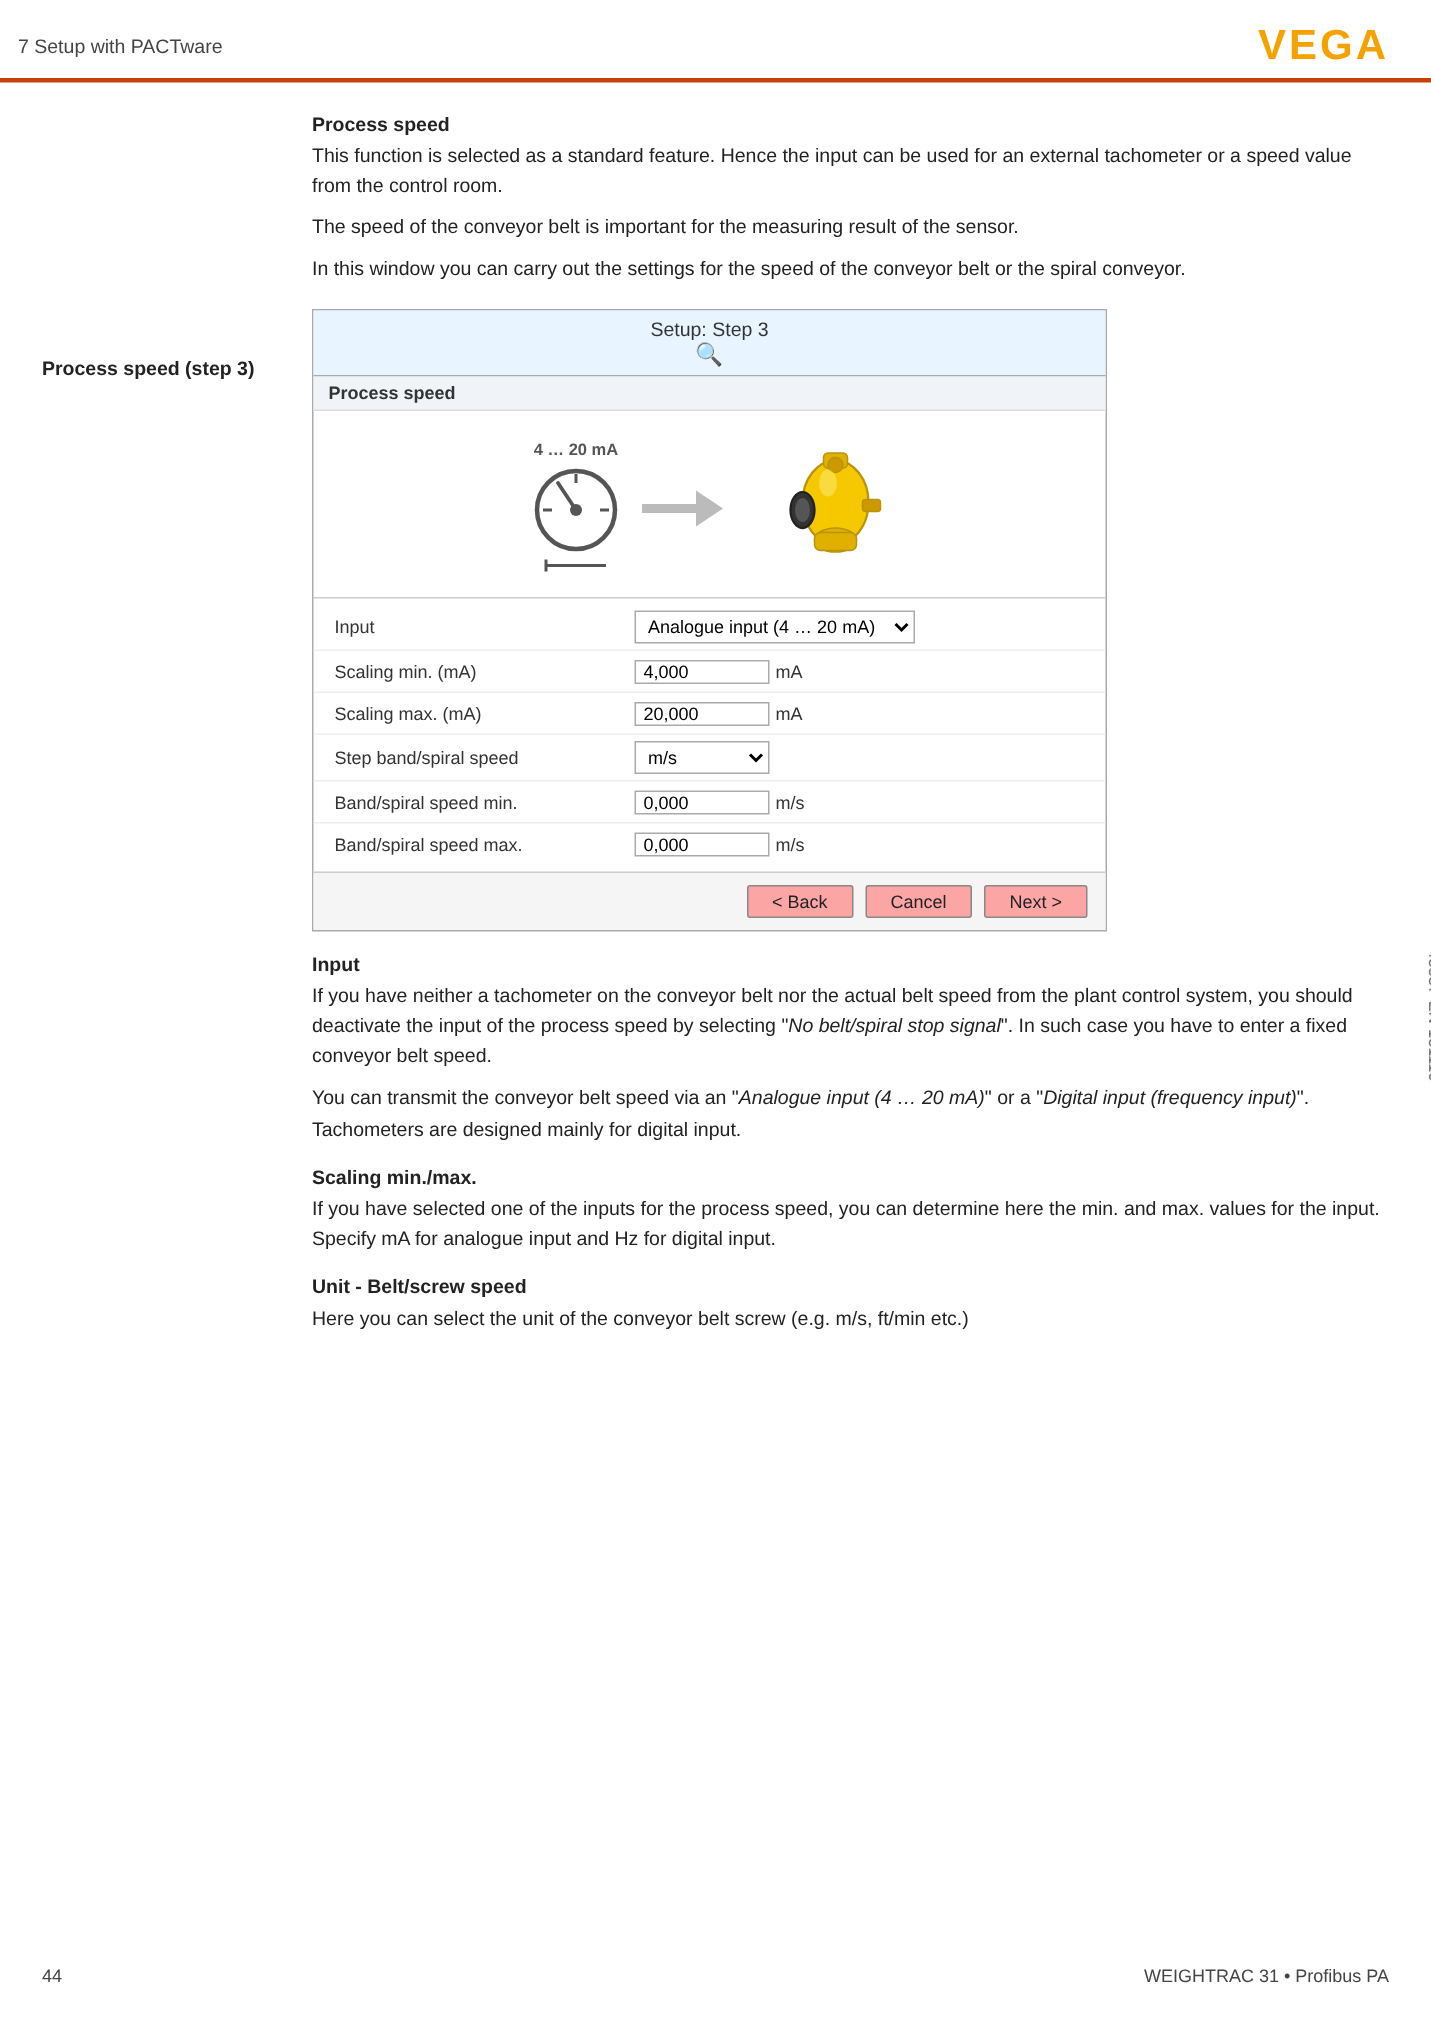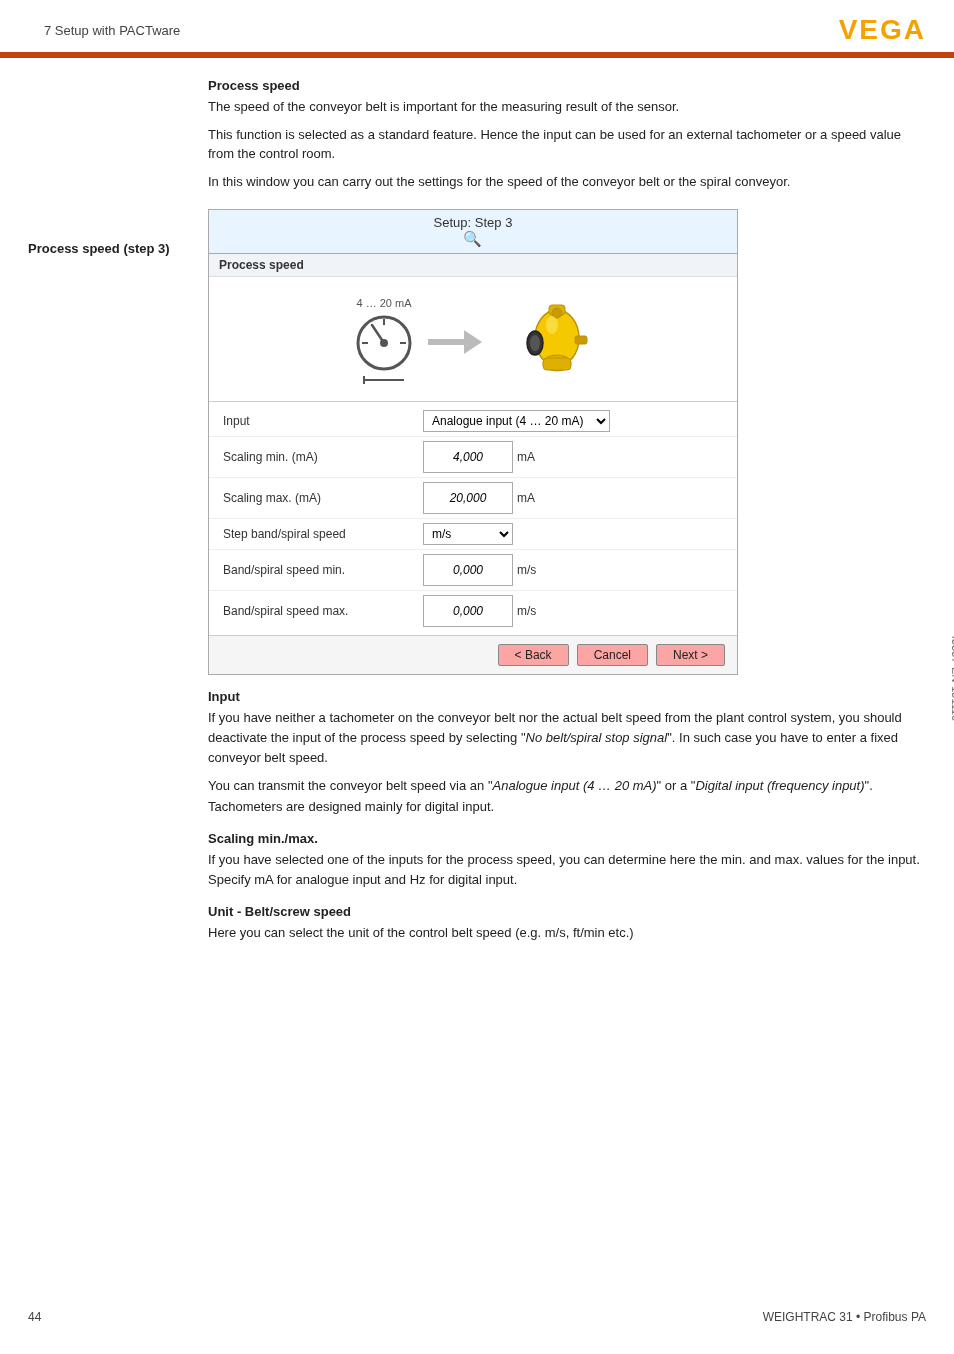--- a/index.html
+++ b/index.html
@@ -11,22 +11,22 @@
       width: 954px;
       min-height: 1354px;
       position: relative;
     }
 
     
     .page-header {
       display: flex;
       justify-content: space-between;
       align-items: center;
-      padding: 14px 28px 6px 44px;
-      border-bottom: 6px solid #c2410c;
+      padding: 14px 28px 6px 12px;
+      border-bottom: 3px solid #c2410c;
       margin-bottom: 12px;
     }
     .page-header-left {
       font-size: 13px;
       color: #444;
     }
     .vega-logo {
       font-size: 28px;
       font-weight: bold;
       color: #f5a200;
@@ -105,20 +105,21 @@
     }
 
     
     .dialog-diagram {
       padding: 16px 10px 10px 10px;
       display: flex;
       align-items: center;
       justify-content: center;
       gap: 0;
       min-height: 120px;
+      font-weight: bold;
     }
     .diagram-inner {
       display: flex;
       align-items: center;
       gap: 14px;
     }
 
     
     .dialog-fields {
       padding: 4px 0;
@@ -141,25 +142,24 @@
     .field-control {
       flex: 1;
       display: flex;
       align-items: center;
       gap: 4px;
     }
     .field-input {
       border: 1px solid #aaa;
       padding: 2px 5px;
       font-size: 12px;
-      text-align: center;
+      text-align: left;
       width: 90px;
-      height: 32px;
+      height: 16px;
       background: #fff;
-      font-style: italic;
     }
     .field-unit {
       font-size: 12px;
       color: #333;
       min-width: 28px;
     }
     .field-select {
       border: 1px solid #aaa;
       padding: 1px 4px;
       font-size: 12px;
@@ -245,22 +245,22 @@
 
 <div class="main-content">
 
   <div class="left-column">
     <span class="left-label">Process speed (step 3)</span>
   </div>
 
   <div class="right-column">
 
     <div class="section-title">Process speed</div>
+    <p class="section-para">This function is selected as a standard feature. Hence the input can be used for an external tachometer or a speed value from the control room.</p>
     <p class="section-para">The speed of the conveyor belt is important for the measuring result of the sensor.</p>
-    <p class="section-para">This function is selected as a standard feature. Hence the input can be used for an external tachometer or a speed value from the control room.</p>
 
     <p class="section-para">In this window you can carry out the settings for the speed of the conveyor belt or the spiral conveyor.</p>
 
     <div class="dialog-box">
 
       <div class="dialog-titlebar">
         <span class="dialog-titlebar-title">Setup: Step 3</span>
         <span class="dialog-titlebar-icon">🔍</span>
       </div>
 
@@ -389,21 +389,21 @@
 
 
     <div class="subsection-title">Input</div>
     <p class="body-para">If you have neither a tachometer on the conveyor belt nor the actual belt speed from the plant control system, you should deactivate the input of the process speed by selecting "<span class="italic">No belt/spiral stop signal</span>". In such case you have to enter a fixed conveyor belt speed.</p>
     <p class="body-para">You can transmit the conveyor belt speed via an "<span class="italic">Analogue input (4 … 20 mA)</span>" or a "<span class="italic">Digital input (frequency input)</span>". Tachometers are designed mainly for digital input.</p>
 
     <div class="subsection-title">Scaling min./max.</div>
     <p class="body-para">If you have selected one of the inputs for the process speed, you can determine here the min. and max. values for the input. Specify mA for analogue input and Hz for digital input.</p>
 
     <div class="subsection-title">Unit - Belt/screw speed</div>
-    <p class="body-para">Here you can select the unit of the control belt speed (e.g. m/s, ft/min etc.)</p>
+    <p class="body-para">Here you can select the unit of the conveyor belt screw (e.g. m/s, ft/min etc.)</p>
 
   </div>
 
 </div>
 
 <div class="side-text" style="position:fixed;right:-46px;top:50%;transform:translateY(-50%) rotate(90deg);font-size:11px;color:#555;white-space:nowrap;">43837-EN-131119</div>
 
 <div class="page-footer">
   <span class="page-number">44</span>
   <span class="product-name">WEIGHTRAC 31 • Profibus PA</span>

